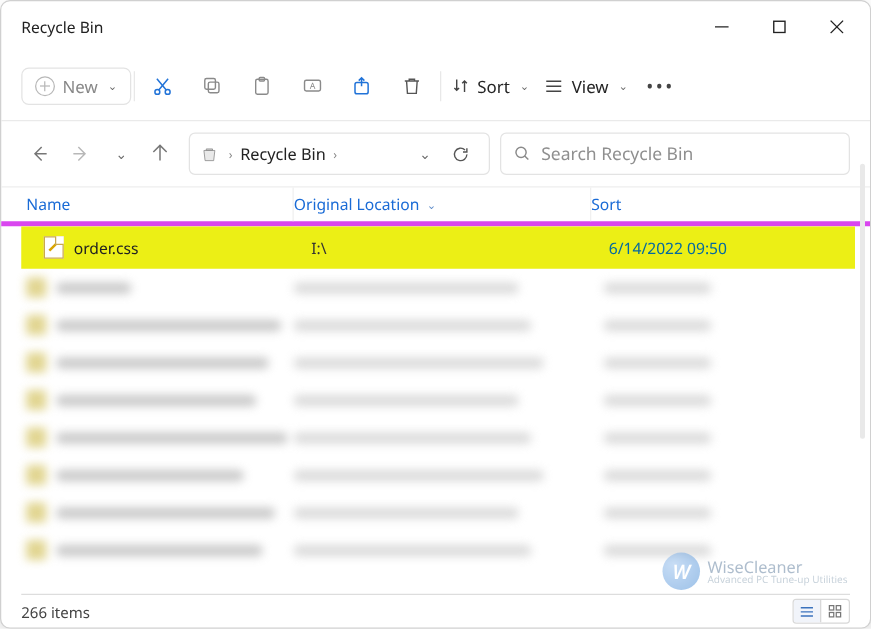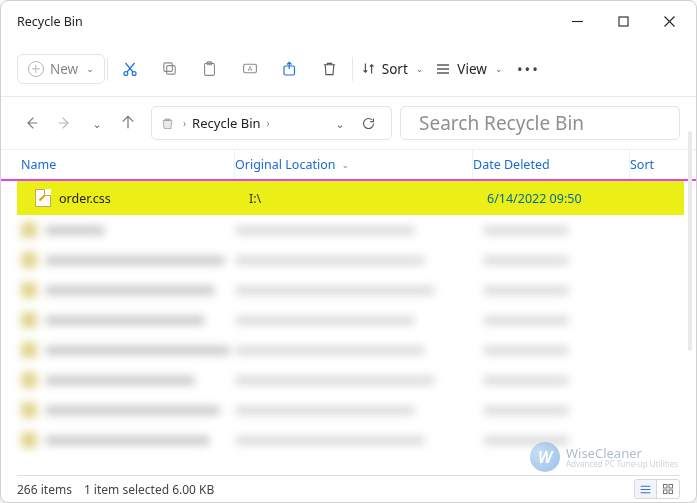--- a/index.html
+++ b/index.html
@@ -28,26 +28,26 @@
 
 
 .navrow { height: 52px; display:flex; align-items:center; padding: 0 16px; gap:8px; }
 .nav-arrows { display:flex; gap:2px; }
 .nav-ic { width:30px; height:30px; display:flex; align-items:center; justify-content:center; color:#7a7a7a; }
 .addr-bar { flex:1; height:34px; border:1px solid #e3e3e3; border-radius:5px; display:flex; align-items:center; padding:0 6px 0 8px; gap:8px; min-width:0; }
 .addr-crumbs { display:flex; align-items:center; gap:6px; font-size:13px; color:#222; flex:1; min-width:0; }
 .crumb-sep { color:#888; font-size:10px; }
 .addr-right { display:flex; align-items:center; gap:4px; padding-right:4px; }
 .search-box { width:280px; height:34px; border:1px solid #e3e3e3; border-radius:5px; display:flex; align-items:center; padding:0 10px; gap:8px; color:#767676; font-size:13px; }
-.search-box input { border:none; outline:none; font-size:19px; color:#222; flex:1; background:transparent; }
+.search-box input { border:none; outline:none; font-size:14px; color:#222; flex:1; background:transparent; }
 .search-box input::placeholder { color:#8f8f8f; }
 .bin-ico { width:15px; height:15px; display:inline-block; }
 
 
-.cols { height:32px; display:flex; align-items:center; border-top:1px solid #eee; border-bottom:2px solid #d946ef; padding-left:20px; padding-right:12px; font-size:12.5px; color:#1a6bd6; position:relative; }
+.cols { height:32px; display:flex; align-items:center; border-top:1px solid #eee; border-bottom:4px solid #d946ef; padding-left:20px; padding-right:12px; font-size:12.5px; color:#1a6bd6; position:relative; }
 .col { display:flex; align-items:center; height:100%; border-right:1px solid #f0f0f0; padding-right:8px; }
 .col.name { width:214px; }
 .col.orig { width:238px; gap:6px; }
 .col.date { width:157px; }
 .col.size { flex:1; border-right:none; }
 .sort-caret { font-size:9px; color:#5a89c8; }
 
 
 .list { flex:1; overflow:hidden; position:relative; padding-left:16px; padding-right:12px; }
 .row { height:34px; display:flex; align-items:center; padding-left:4px; font-size:12.5px; color:#222; }
@@ -232,23 +232,20 @@
   </div>
 
   <div class="cols">
     <div class="col name">
         <span>Name</span>
       </div>
     <div class="col orig">
         <span>Original Location</span>
         <span class="sort-caret">⌄</span>
       </div>
-    <div class="col date">
-        <span>Date Deleted</span>
-      </div>
     <div class="col size">
         <span>Sort</span>
       </div>
   </div>
 
   <div class="list">
     <div class="row sel">
       <div class="c-name">
         <span class="file-ico">
             <span class="pen"></span>
@@ -357,21 +354,20 @@
         </div>
       </div>
   </div>
 
   <div class="scroll-thumb"></div>
 
   <div class="listsep"></div>
 
   <div class="status">
     <span>266 items</span>
-    <span>1 item selected  6.00 KB</span>
     <span class="spacer"></span>
     <div class="layout-tog">
       <div>
         <svg width="13" height="11" viewBox="0 0 24 20" fill="none" stroke="#3a72bd" stroke-width="2.2">
             <line x1="3" y1="4" x2="21" y2="4"></line>
             <line x1="3" y1="10" x2="21" y2="10"></line>
             <line x1="3" y1="16" x2="21" y2="16"></line>
           </svg>
       </div>
       <div>

